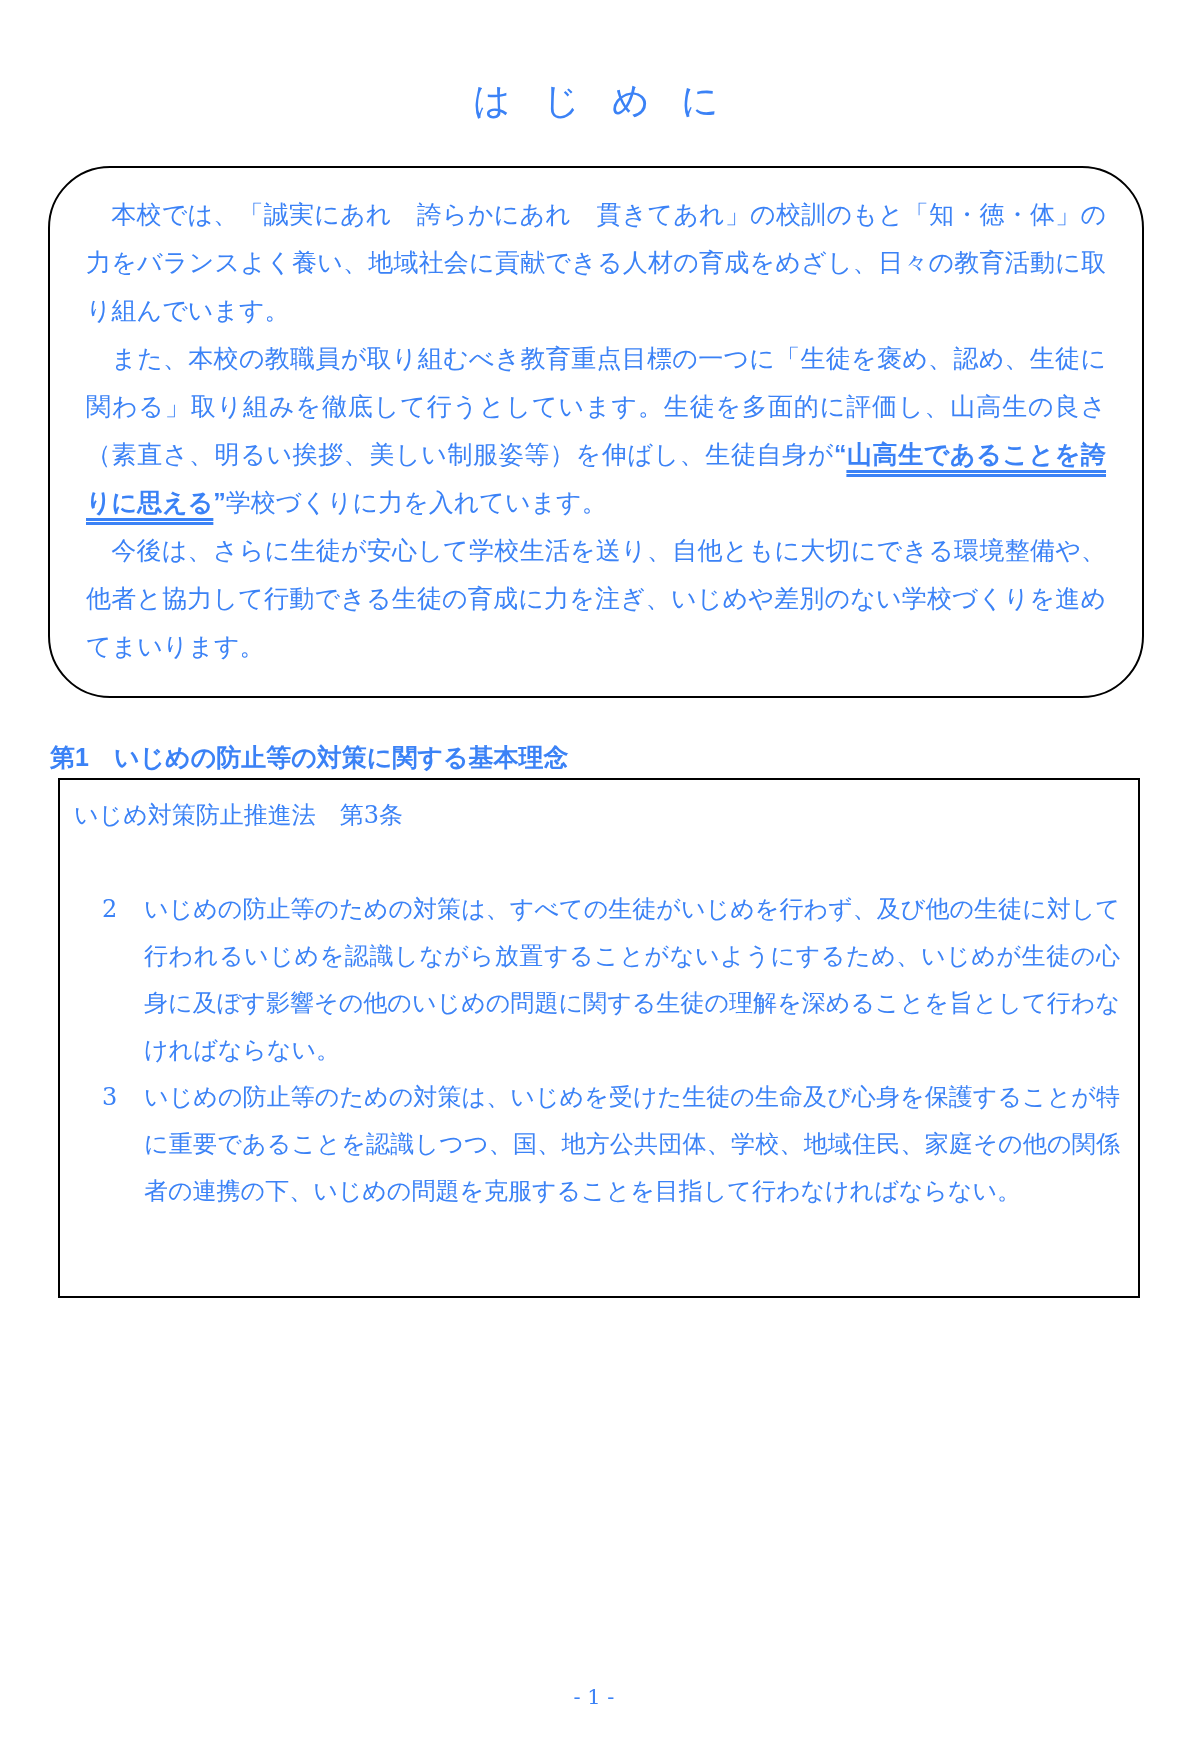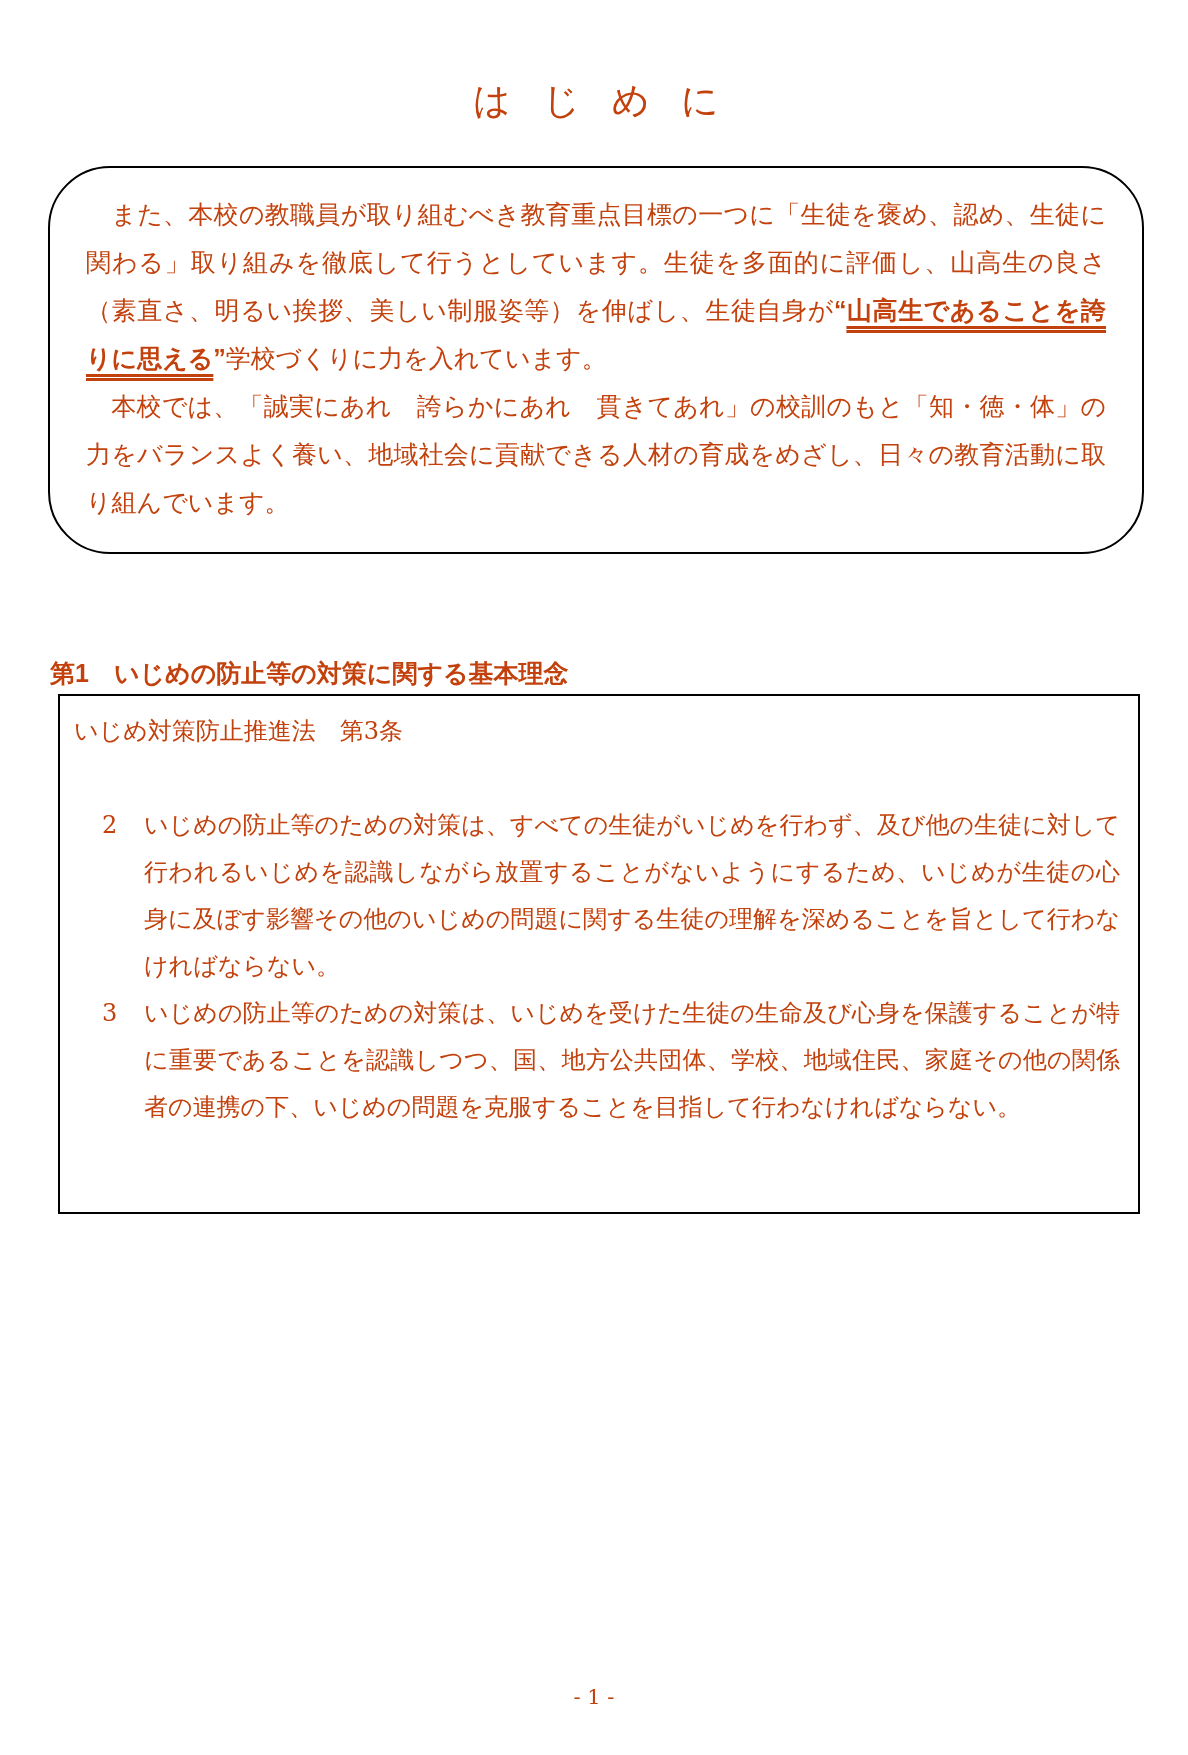--- a/index.html
+++ b/index.html
@@ -6,21 +6,21 @@
     margin: 0;
     padding: 0;
     background: #ffffff;
   }
   .page {
     position: relative;
     width: 1188px;
     height: 1755px;
     margin: 0 auto;
     background: #ffffff;
-    color: #c2410c;
+    color: #3b82f6;
     box-sizing: border-box;
     padding: 76px 44px 0 48px;
     overflow: hidden;
     font-family: "Liberation Sans", sans-serif;
   }
   .doc-title {
     margin: 0 0 40px 0;
     text-align: center;
     font-family: "DejaVu Serif", "Liberation Serif", serif;
     font-weight: 500;
@@ -45,21 +45,21 @@
     font-weight: bold;
   }
   .em-underline {
     font-weight: bold;
     text-decoration: underline;
     text-decoration-style: double;
     text-decoration-thickness: 3px;
     text-underline-offset: 7px;
   }
   .section-heading {
-    margin: 104px 0 6px 2px;
+    margin: 44px 0 6px 2px;
     font-size: 25px;
     font-weight: bold;
     line-height: 30px;
   }
   .law-box {
     box-sizing: border-box;
     margin: 0 4px 0 10px;
     min-height: 520px;
     border: 2px solid #000000;
     padding: 12px 18px 58px 14px;
@@ -95,22 +95,23 @@
   }
 </style>
 </head>
 <body>
 
 <div class="page">
 
   <h1 class="doc-title">はじめに</h1>
 
   <div class="intro-box">
+    <p>　本校では、「誠実にあれ　誇らかにあれ　貫きてあれ」の校訓のもと「知・徳・体」の力をバランスよく養い、地域社会に貢献できる人材の育成をめざし、日々の教育活動に取り組んでいます。</p>
     <p><span>　また、本校の教職員が取り組むべき教育重点目標の一つに「生徒を褒め、認め、生徒に関わる」取り組みを徹底して行うとしています。生徒を多面的に評価し、山高生の良さ（素直さ、明るい挨拶、美しい制服姿等）を伸ばし、生徒自身が</span><span class="em-bold">“</span><span class="em-underline">山高生であることを誇りに思える</span><span class="em-bold">”</span><span>学校づくりに力を入れています。</span></p>
-    <p>　本校では、「誠実にあれ　誇らかにあれ　貫きてあれ」の校訓のもと「知・徳・体」の力をバランスよく養い、地域社会に貢献できる人材の育成をめざし、日々の教育活動に取り組んでいます。</p>
+    <p>　今後は、さらに生徒が安心して学校生活を送り、自他ともに大切にできる環境整備や、他者と協力して行動できる生徒の育成に力を注ぎ、いじめや差別のない学校づくりを進めてまいります。</p>
   </div>
 
   <h2 class="section-heading">第1　いじめの防止等の対策に関する基本理念</h2>
 
   <div class="law-box">
     <p>いじめ対策防止推進法　第3条</p>
     <div class="law-item gap-above">
         <span class="law-item-num">2</span>
         <span class="law-item-text">いじめの防止等のための対策は、すべての生徒がいじめを行わず、及び他の生徒に対して行われるいじめを認識しながら放置することがないようにするため、いじめが生徒の心身に及ぼす影響その他のいじめの問題に関する生徒の理解を深めることを旨として行わなければならない。</span>
       </div>

